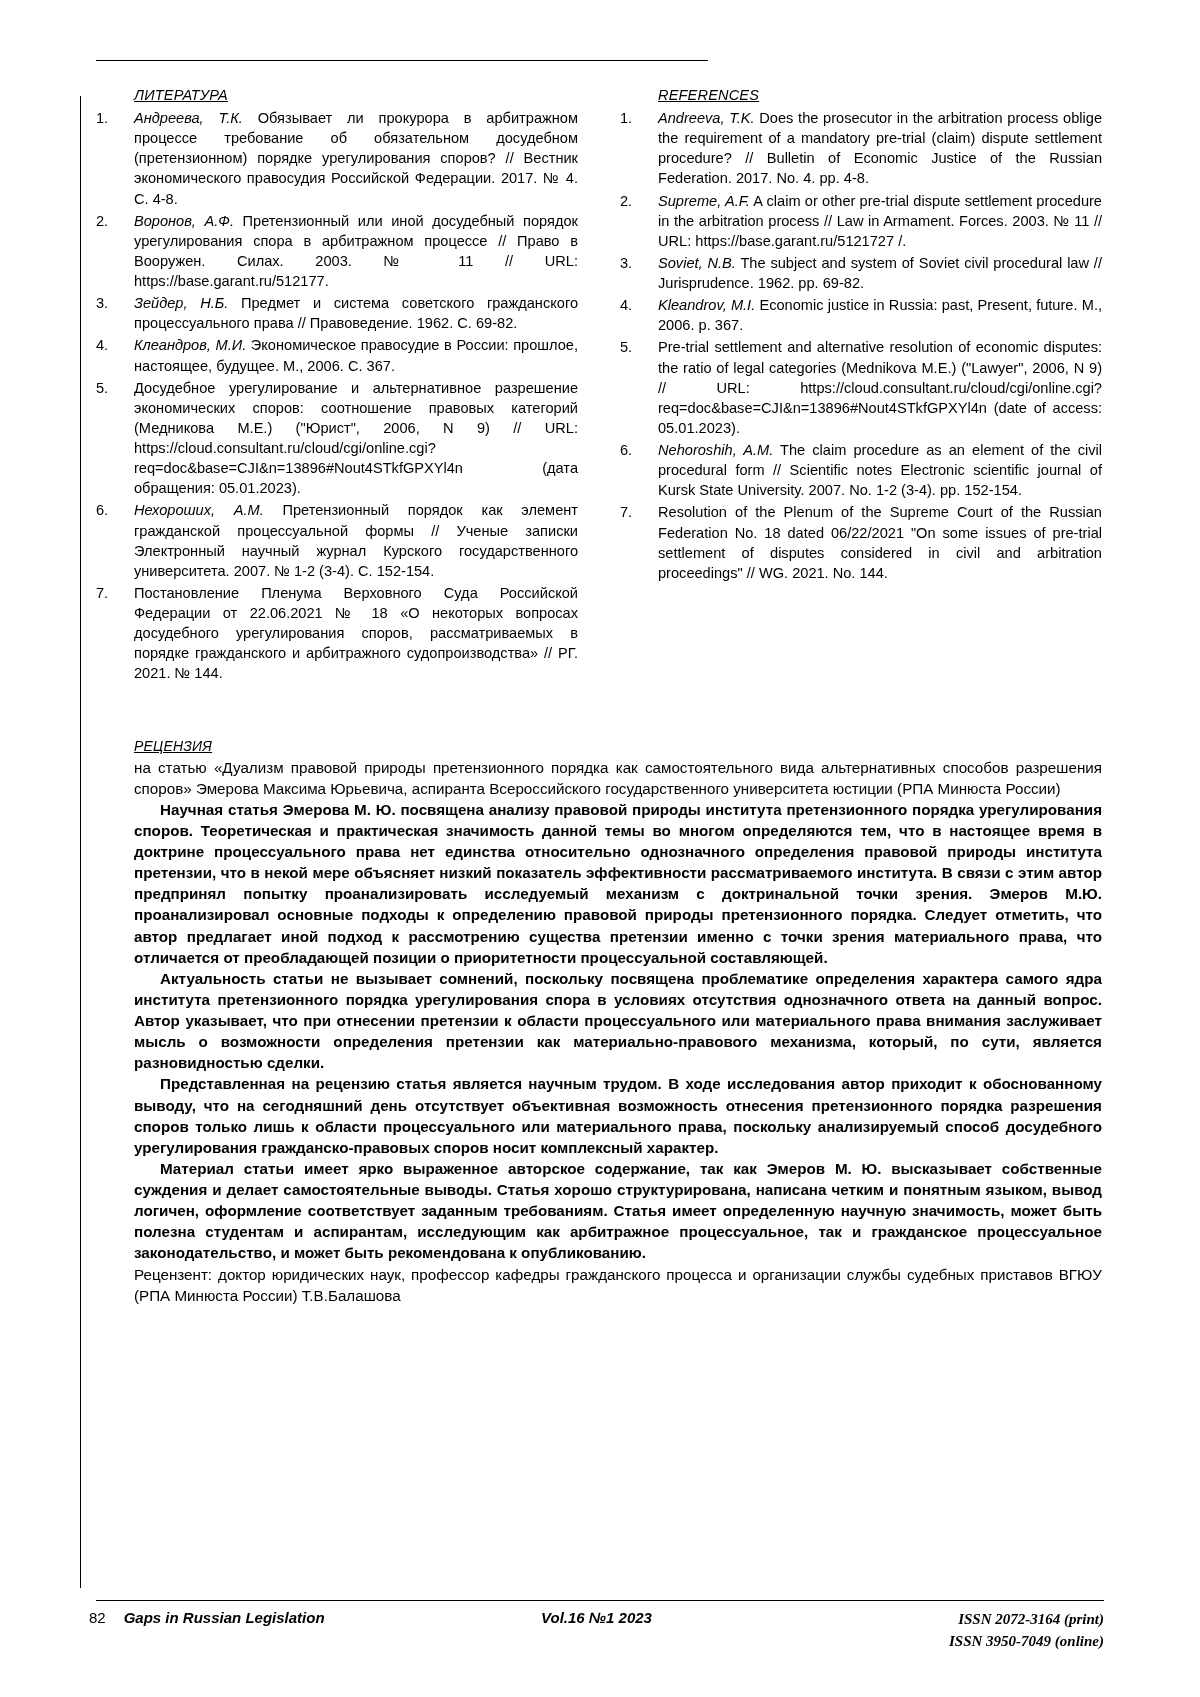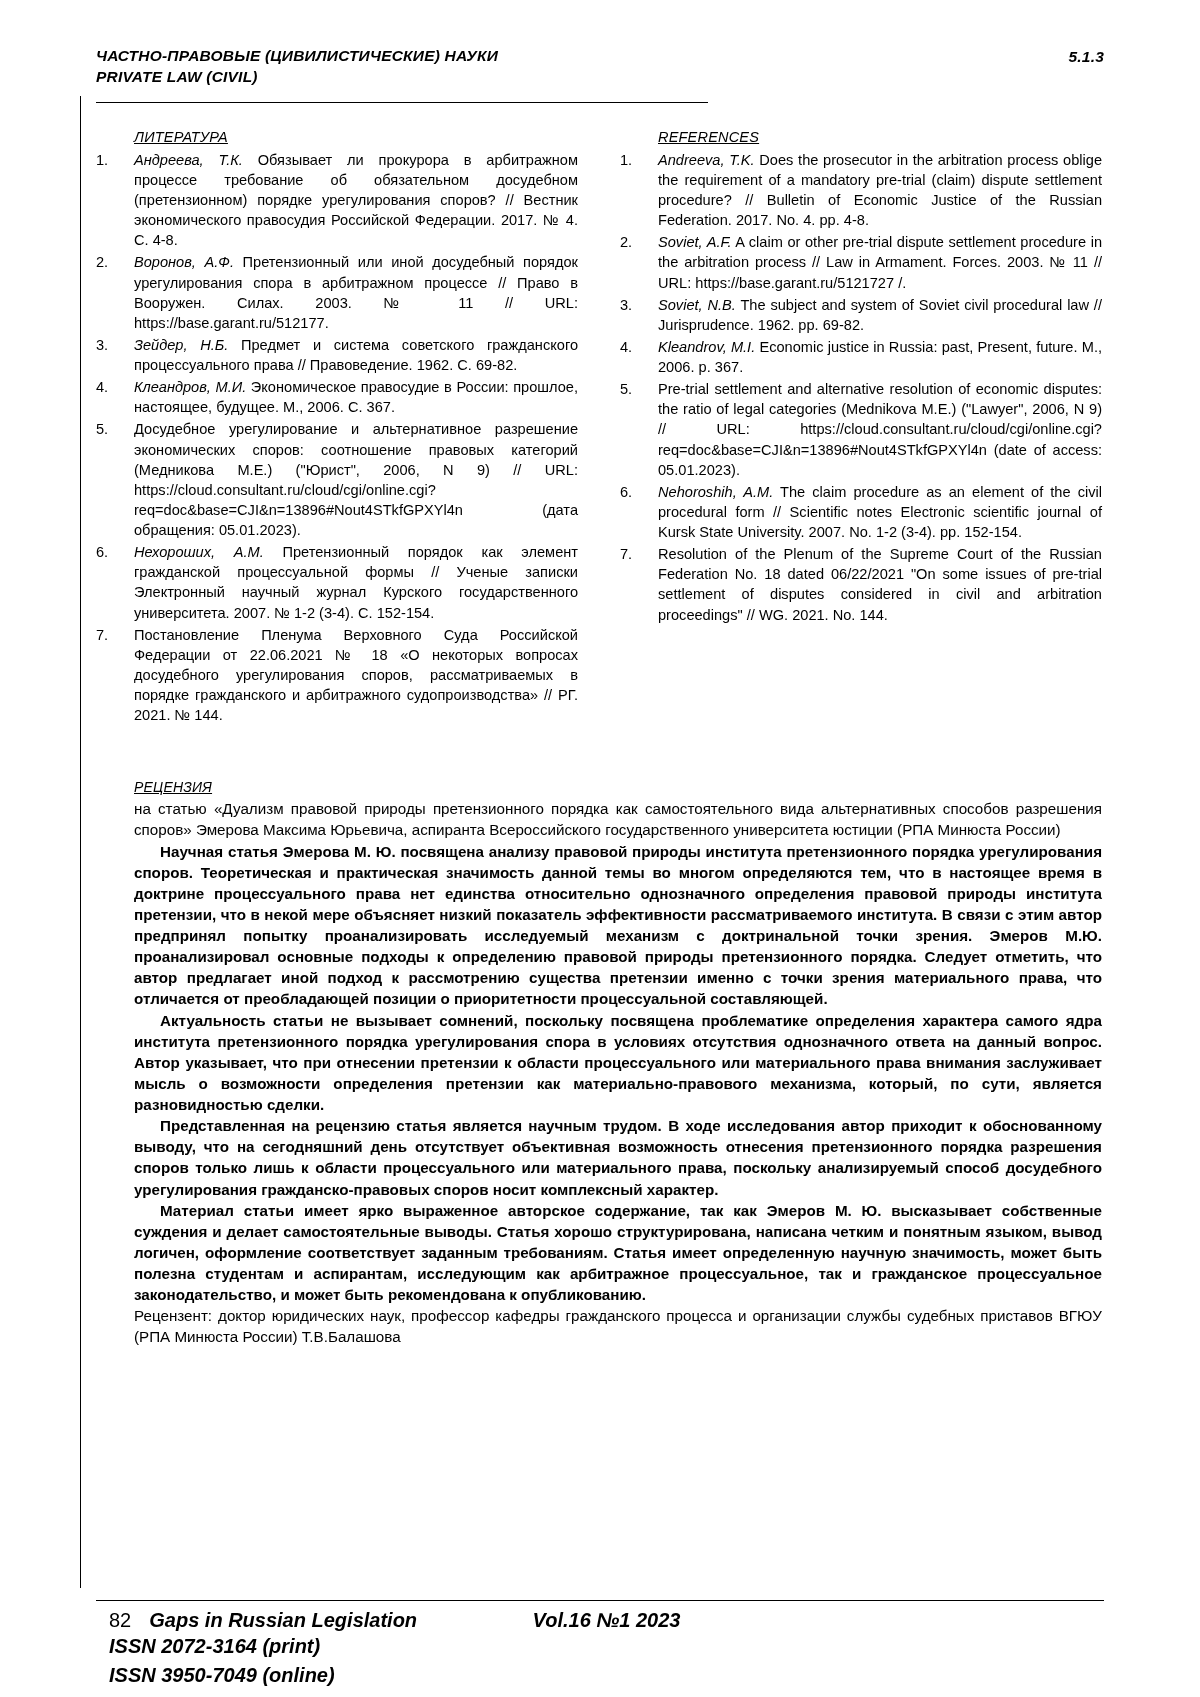--- a/index.html
+++ b/index.html
@@ -128,28 +128,27 @@
   
   .footer-rule {
     position: absolute;
     left: 96px;
     right: 96px;
     top: 1600px;
     border-bottom: 1.6px solid #000;
   }
   .footer {
     position: absolute;
-    left: 109px;
+    left: 89px;
     right: 96px;
     top: 1609px;
     display: flex;
     justify-content: space-between;
     align-items: flex-start;
-    font-size: 20px;
-    flex-direction: column;
+    font-size: 15px;
   }
   .footer-left {
     display: flex;
     gap: 18px;
     align-items: baseline;
   }
   .footer-left .pageno {
     font-style: normal;
   }
   .footer-left .journal {
@@ -158,60 +157,54 @@
   }
   .footer-center {
     font-style: italic;
     font-weight: bold;
     position: absolute;
     left: 50%;
     transform: translateX(-50%);
     white-space: nowrap;
   }
   .footer-right {
-    text-align: left;
+    text-align: right;
     font-style: italic;
     font-weight: bold;
     line-height: 1.45;
+    font-family: Liberation Serif, serif;
   }
 </style>
 </head>
 <body>
 
 <div class="page">
 
   <div class="left-rule"></div>
 
-  <div class="header">
-    <div class="header-left">
-      <div>ЧАСТНО-ПРАВОВЫЕ (ЦИВИЛИСТИЧЕСКИЕ) НАУКИ</div>
-      <div>PRIVATE LAW (CIVIL)</div>
-    </div>
-    <div class="header-right">5.1.3</div>
-  </div>
   <div class="header-rule"></div>
 
   <div class="refs">
     <div class="col">
       <div class="col-title">ЛИТЕРАТУРА</div>
       <ol class="reflist" id="lit-list">
           <li><span class="num">1.</span><span class="it">Андреева, Т.К.</span><span> Обязывает ли прокурора в арбитражном процессе требование об обязательном досудебном (претензионном) порядке урегулирования споров? // Вестник экономического правосудия Российской Федерации. 2017. № 4. С. 4-8.</span></li>
           <li><span class="num">2.</span><span class="it">Воронов, А.Ф.</span><span> Претензионный или иной досудебный порядок урегулирования спора в арбитражном процессе // Право в Вооружен. Силах. 2003. № 11 // URL: https://base.garant.ru/512177.</span></li>
           <li><span class="num">3.</span><span class="it">Зейдер, Н.Б.</span><span> Предмет и система советского гражданского процессуального права // Правоведение. 1962. С. 69-82.</span></li>
           <li><span class="num">4.</span><span class="it">Клеандров, М.И.</span><span> Экономическое правосудие в России: прошлое, настоящее, будущее. М., 2006. С. 367.</span></li>
           <li><span class="num">5.</span><span>Досудебное урегулирование и альтернативное разрешение экономических споров: соотношение правовых категорий (Медникова М.Е.) ("Юрист", 2006, N 9) // URL: https://cloud.consultant.ru/cloud/cgi/online.cgi?req=doc&amp;base=CJI&amp;n=13896#Nout4STkfGPXYl4n (дата обращения: 05.01.2023).</span></li>
           <li><span class="num">6.</span><span class="it">Нехороших, А.М.</span><span> Претензионный порядок как элемент гражданской процессуальной формы // Ученые записки Электронный научный журнал Курского государственного университета. 2007. № 1-2 (3-4). С. 152-154.</span></li>
           <li><span class="num">7.</span><span>Постановление Пленума Верховного Суда Российской Федерации от 22.06.2021 № 18 «О некоторых вопросах досудебного урегулирования споров, рассматриваемых в порядке гражданского и арбитражного судопроизводства» // РГ. 2021. № 144.</span></li>
         </ol>
     </div>
     <div class="col">
       <div class="col-title">REFERENCES</div>
       <ol class="reflist" id="ref-list">
           <li><span class="num">1.</span><span class="it">Andreeva, T.K.</span><span> Does the prosecutor in the arbitration process oblige the requirement of a mandatory pre-trial (claim) dispute settlement procedure? // Bulletin of Economic Justice of the Russian Federation. 2017. No. 4. pp. 4-8.</span></li>
-          <li><span class="num">2.</span><span class="it">Soviet, A.F.</span><span> A claim or other pre-trial dispute settlement procedure in the arbitration process // Law in Armament. Forces. 2003. № 11 // URL: https://base.garant.ru/5121727 /.</span></li>
+          <li><span class="num">2.</span><span class="it">Supreme, A.F.</span><span> A claim or other pre-trial dispute settlement procedure in the arbitration process // Law in Armament. Forces. 2003. № 11 // URL: https://base.garant.ru/5121727 /.</span></li>
           <li><span class="num">3.</span><span class="it">Soviet, N.B.</span><span> The subject and system of Soviet civil procedural law // Jurisprudence. 1962. pp. 69-82.</span></li>
           <li><span class="num">4.</span><span class="it">Kleandrov, M.I.</span><span> Economic justice in Russia: past, Present, future. M., 2006. p. 367.</span></li>
           <li><span class="num">5.</span><span>Pre-trial settlement and alternative resolution of economic disputes: the ratio of legal categories (Mednikova M.E.) ("Lawyer", 2006, N 9) // URL: https://cloud.consultant.ru/cloud/cgi/online.cgi?req=doc&amp;base=CJI&amp;n=13896#Nout4STkfGPXYl4n (date of access: 05.01.2023).</span></li>
           <li><span class="num">6.</span><span class="it">Nehoroshih, A.M.</span><span> The claim procedure as an element of the civil procedural form // Scientific notes Electronic scientific journal of Kursk State University. 2007. No. 1-2 (3-4). pp. 152-154.</span></li>
           <li><span class="num">7.</span><span>Resolution of the Plenum of the Supreme Court of the Russian Federation No. 18 dated 06/22/2021 "On some issues of pre-trial settlement of disputes considered in civil and arbitration proceedings" // WG. 2021. No. 144.</span></li>
         </ol>
     </div>
   </div>
 
   <div class="review">

